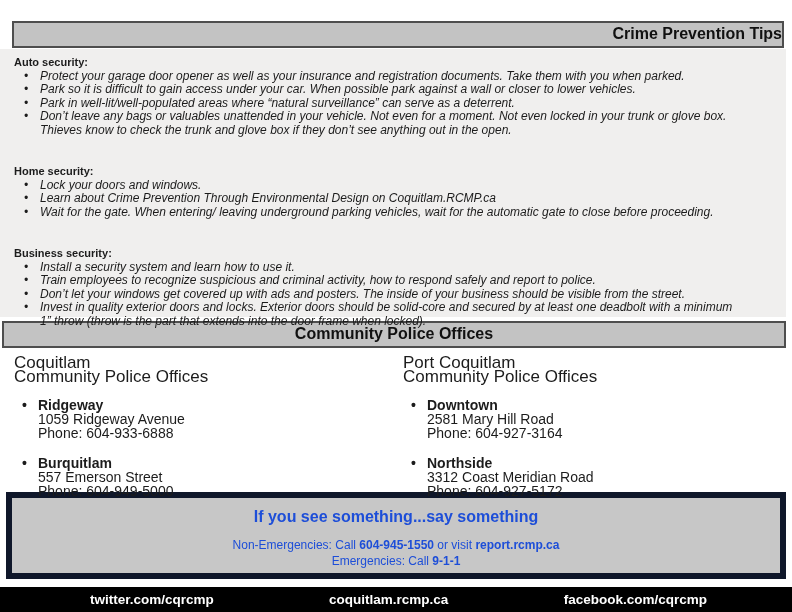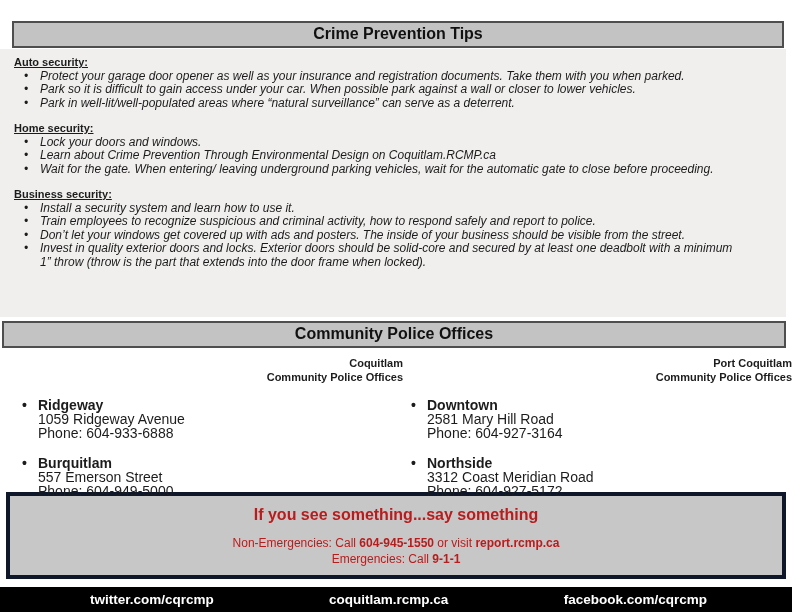--- a/index.html
+++ b/index.html
@@ -5,51 +5,51 @@
   html,body { margin:0; padding:0; background:#ffffff; }
   .page {
     position:relative; width:792px; height:612px; background:#ffffff;
     font-family:"Liberation Sans", sans-serif; color:#1c1c1c; overflow:hidden;
   }
   .bar {
     background:#c3c3c3; border:2px solid #4e4e4e; box-sizing:border-box;
     height:27px; text-align:center; font-weight:bold; font-size:16px;
     line-height:22px; color:#111111;
   }
-  .bar-top { margin:21px 8px 0 12px; }
+  .bar-top { margin:21px 8px 0 12px;text-align:right; }
   .bar-community { margin:4px 6px 0 2px; }
 
   .tips {
     background:#f0efee; margin:1px 6px 0 0; height:268px; box-sizing:border-box;
     padding:7px 20px 8px 14px;
   }
-  .tip-heading { font-weight:bold; font-size:11px; line-height:13.5px;text-decoration:underline; }
+  .tip-heading { font-weight:bold; font-size:11px; line-height:13.5px; }
   .tips ul { margin:0; padding:0 0 0 10px; list-style:none; }
   .tips li {
     position:relative; padding-left:16px; font-size:12px; line-height:13.5px;
     max-width:700px;
     font-style:italic;
   }
   .tips li::before { content:"\2022"; position:absolute; left:0; top:0; }
-  .tip-group + .tip-group { margin-top:12px; }
+  .tip-group + .tip-group { margin-top:28px; }
 
   .offices { display:flex; padding:8px 0 0 14px; height:144px; box-sizing:border-box; }
   .office-col { width:400px; }
-  .col-title { font-weight:bold; font-size:11px; line-height:14px;text-align:right; }
+  .col-title { font-weight:normal; font-size:17px; line-height:14px; }
   .office-list { margin:14px 0 0 0; padding:0 0 0 8px; list-style:none; }
   .office-item {
     position:relative; padding-left:16px; font-size:14px; line-height:14px;
     margin-bottom:16px;
   }
   .office-item::before { content:"\2022"; position:absolute; left:0; top:0; font-weight:bold; }
   .office-name { font-weight:bold; }
 
   .callout {
-    margin:0 6px; background:#c7c7c7; border:4px solid #0f172a; height:87px;
-    box-sizing:border-box; text-align:center; color:#b91c1c;
+    margin:0 6px; background:#c7c7c7; border:6px solid #0f172a; height:87px;
+    box-sizing:border-box; text-align:center; color:#1d4ed8;
   }
   .callout-title { font-size:16px; font-weight:bold; margin-top:10px; }
   .callout-lines { margin-top:11px; font-size:12px; line-height:16px; }
   .callout-lines b { font-weight:bold; }
 
   .footer {
     position:absolute; left:0; right:0; bottom:0; height:25px; background:#000000;
     color:#ffffff; display:flex; align-items:center; justify-content:space-between;
     padding:0 85px 0 90px; font-weight:bold; font-size:13.5px;gap:15px;
   }
@@ -65,20 +65,21 @@
   </div>
 
   <div class="tips">
 
     <div class="tip-group">
       <div class="tip-heading">Auto security:</div>
       <ul>
         <li>Protect your garage door opener as well as your insurance and registration documents. Take them with you when parked.</li>
         <li>Park so it is difficult to gain access under your car. When possible park against a wall or closer to lower vehicles.</li>
         <li>Park in well-lit/well-populated areas where “natural surveillance” can serve as a deterrent.</li>
+        <li>Don’t leave any bags or valuables unattended in your vehicle. Not even for a moment. Not even locked in your trunk or glove box. Thieves know to check the trunk and glove box if they don’t see anything out in the open.</li>
       </ul>
     </div>
 
     <div class="tip-group">
       <div class="tip-heading">Home security:</div>
       <ul>
         <li>Lock your doors and windows.</li>
         <li>Learn about Crime Prevention Through Environmental Design on Coquitlam.RCMP.ca</li>
         <li>Wait for the gate. When entering/ leaving underground parking vehicles, wait for the automatic gate to close before proceeding.</li>
       </ul>

